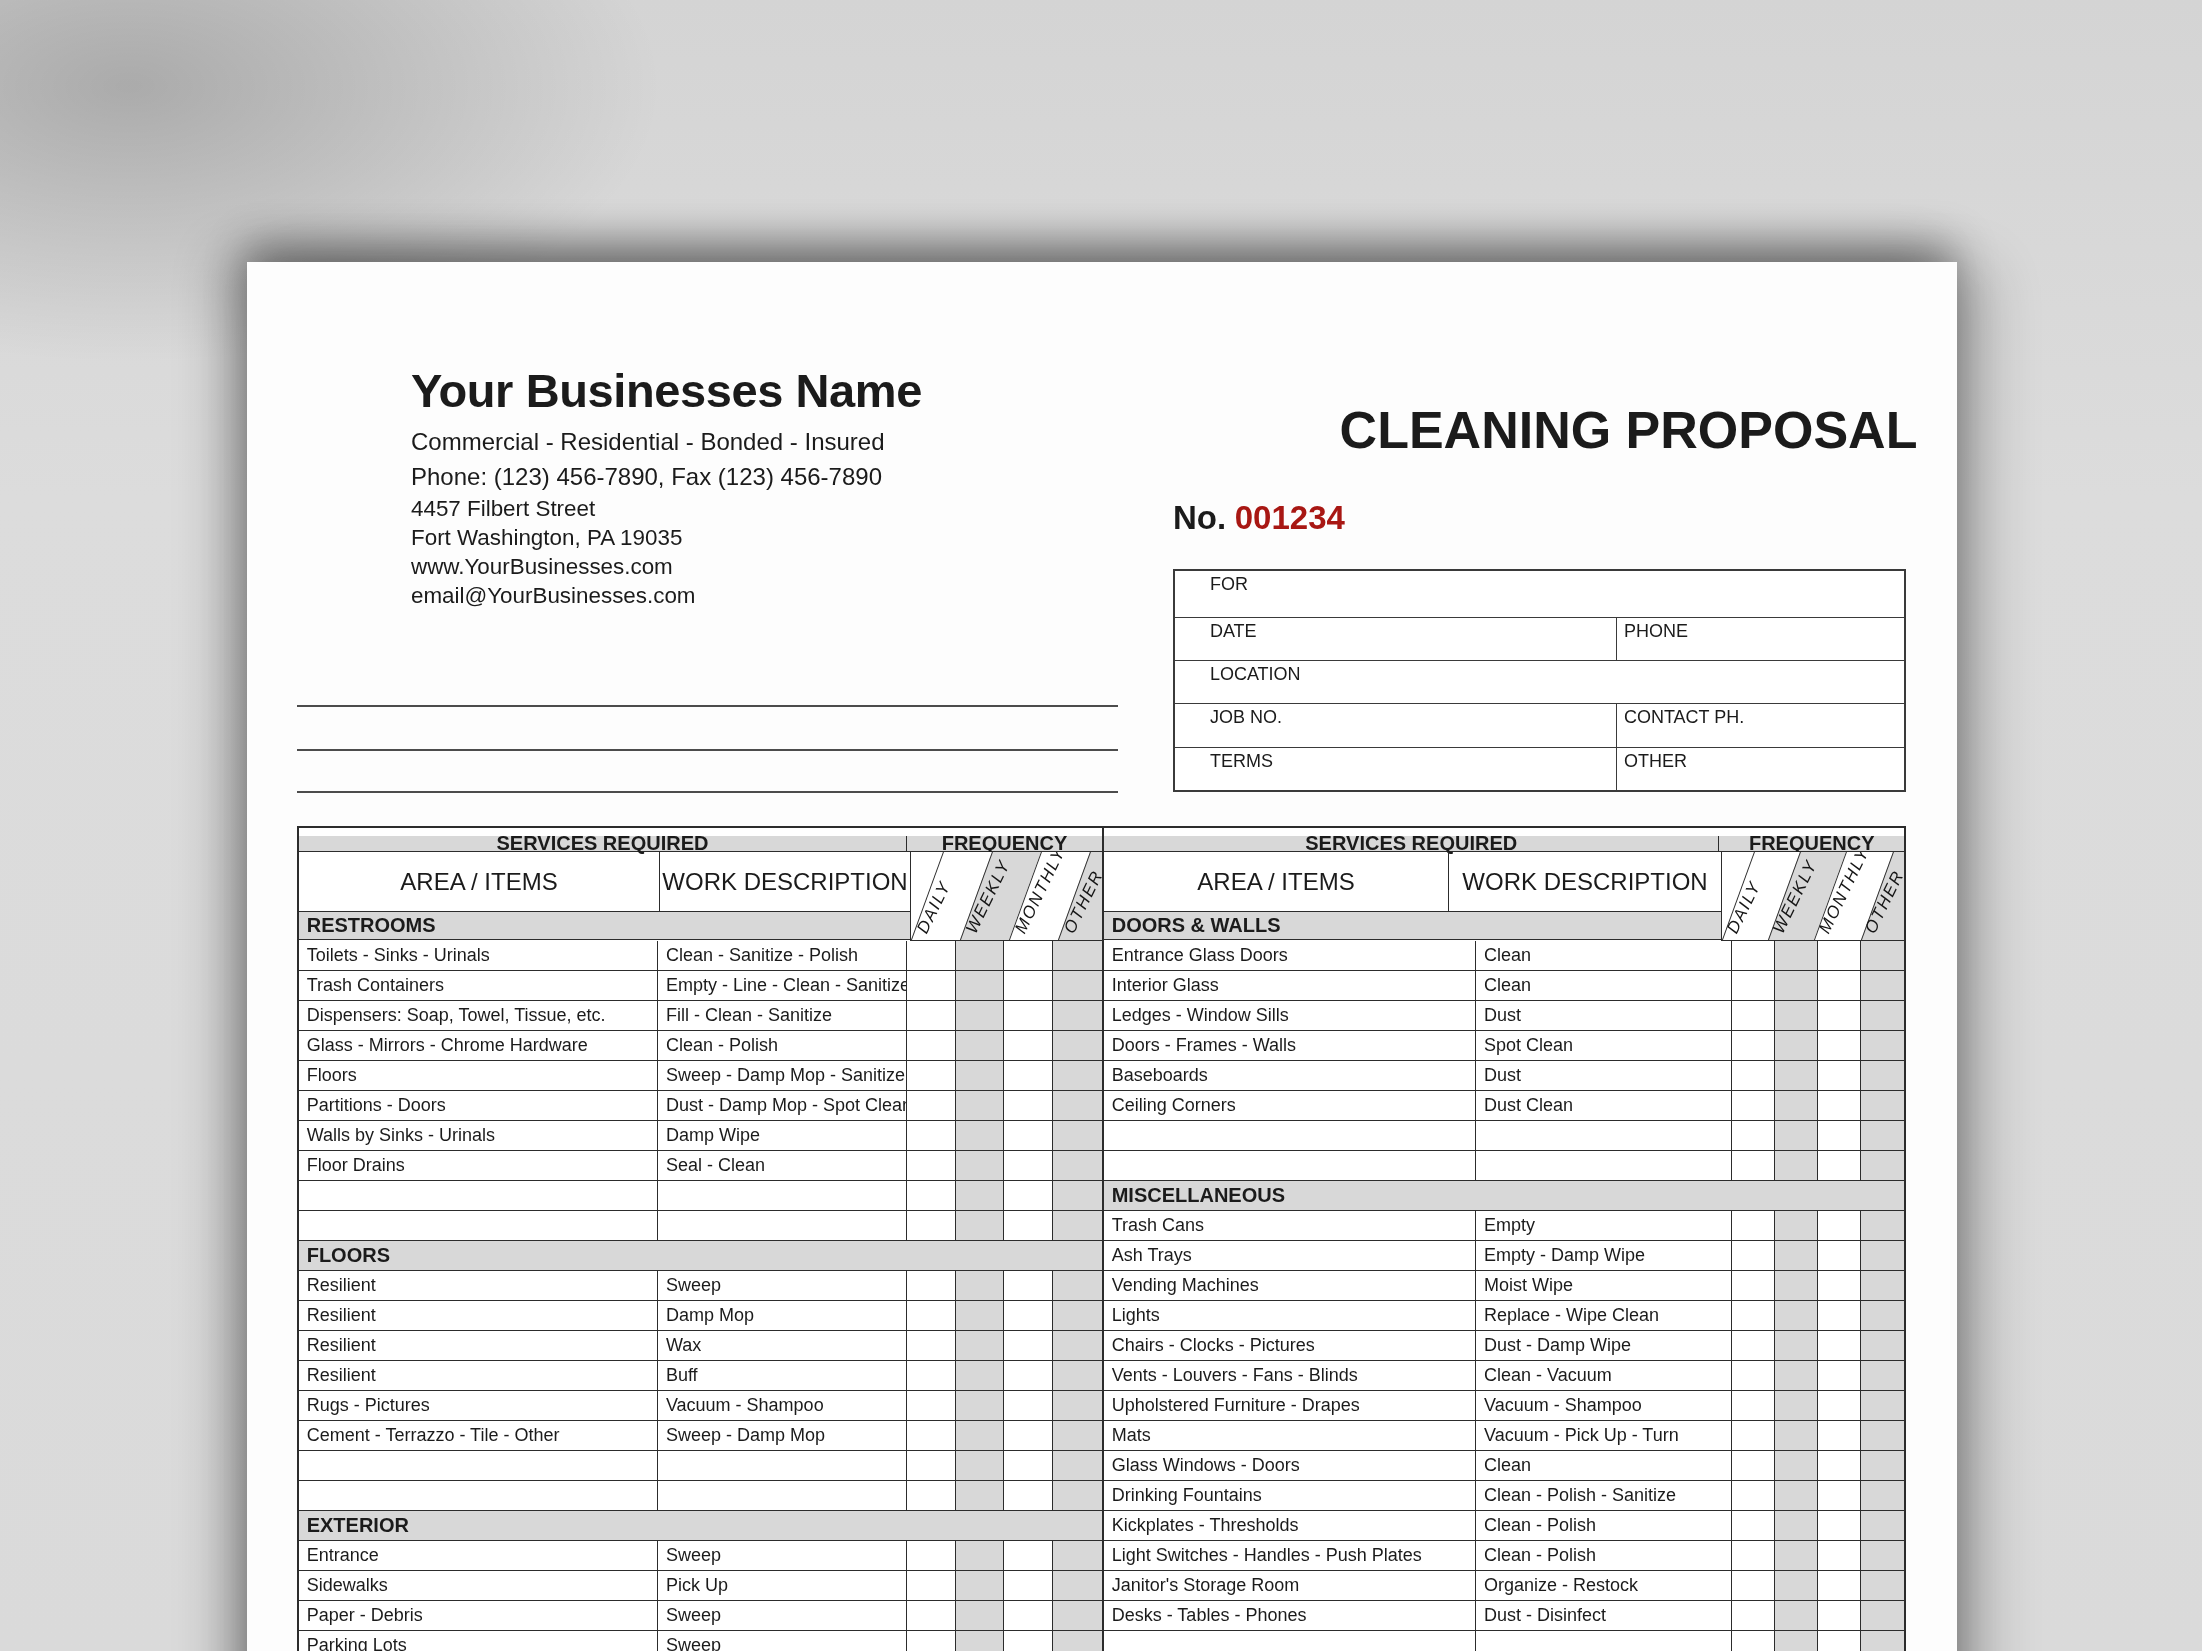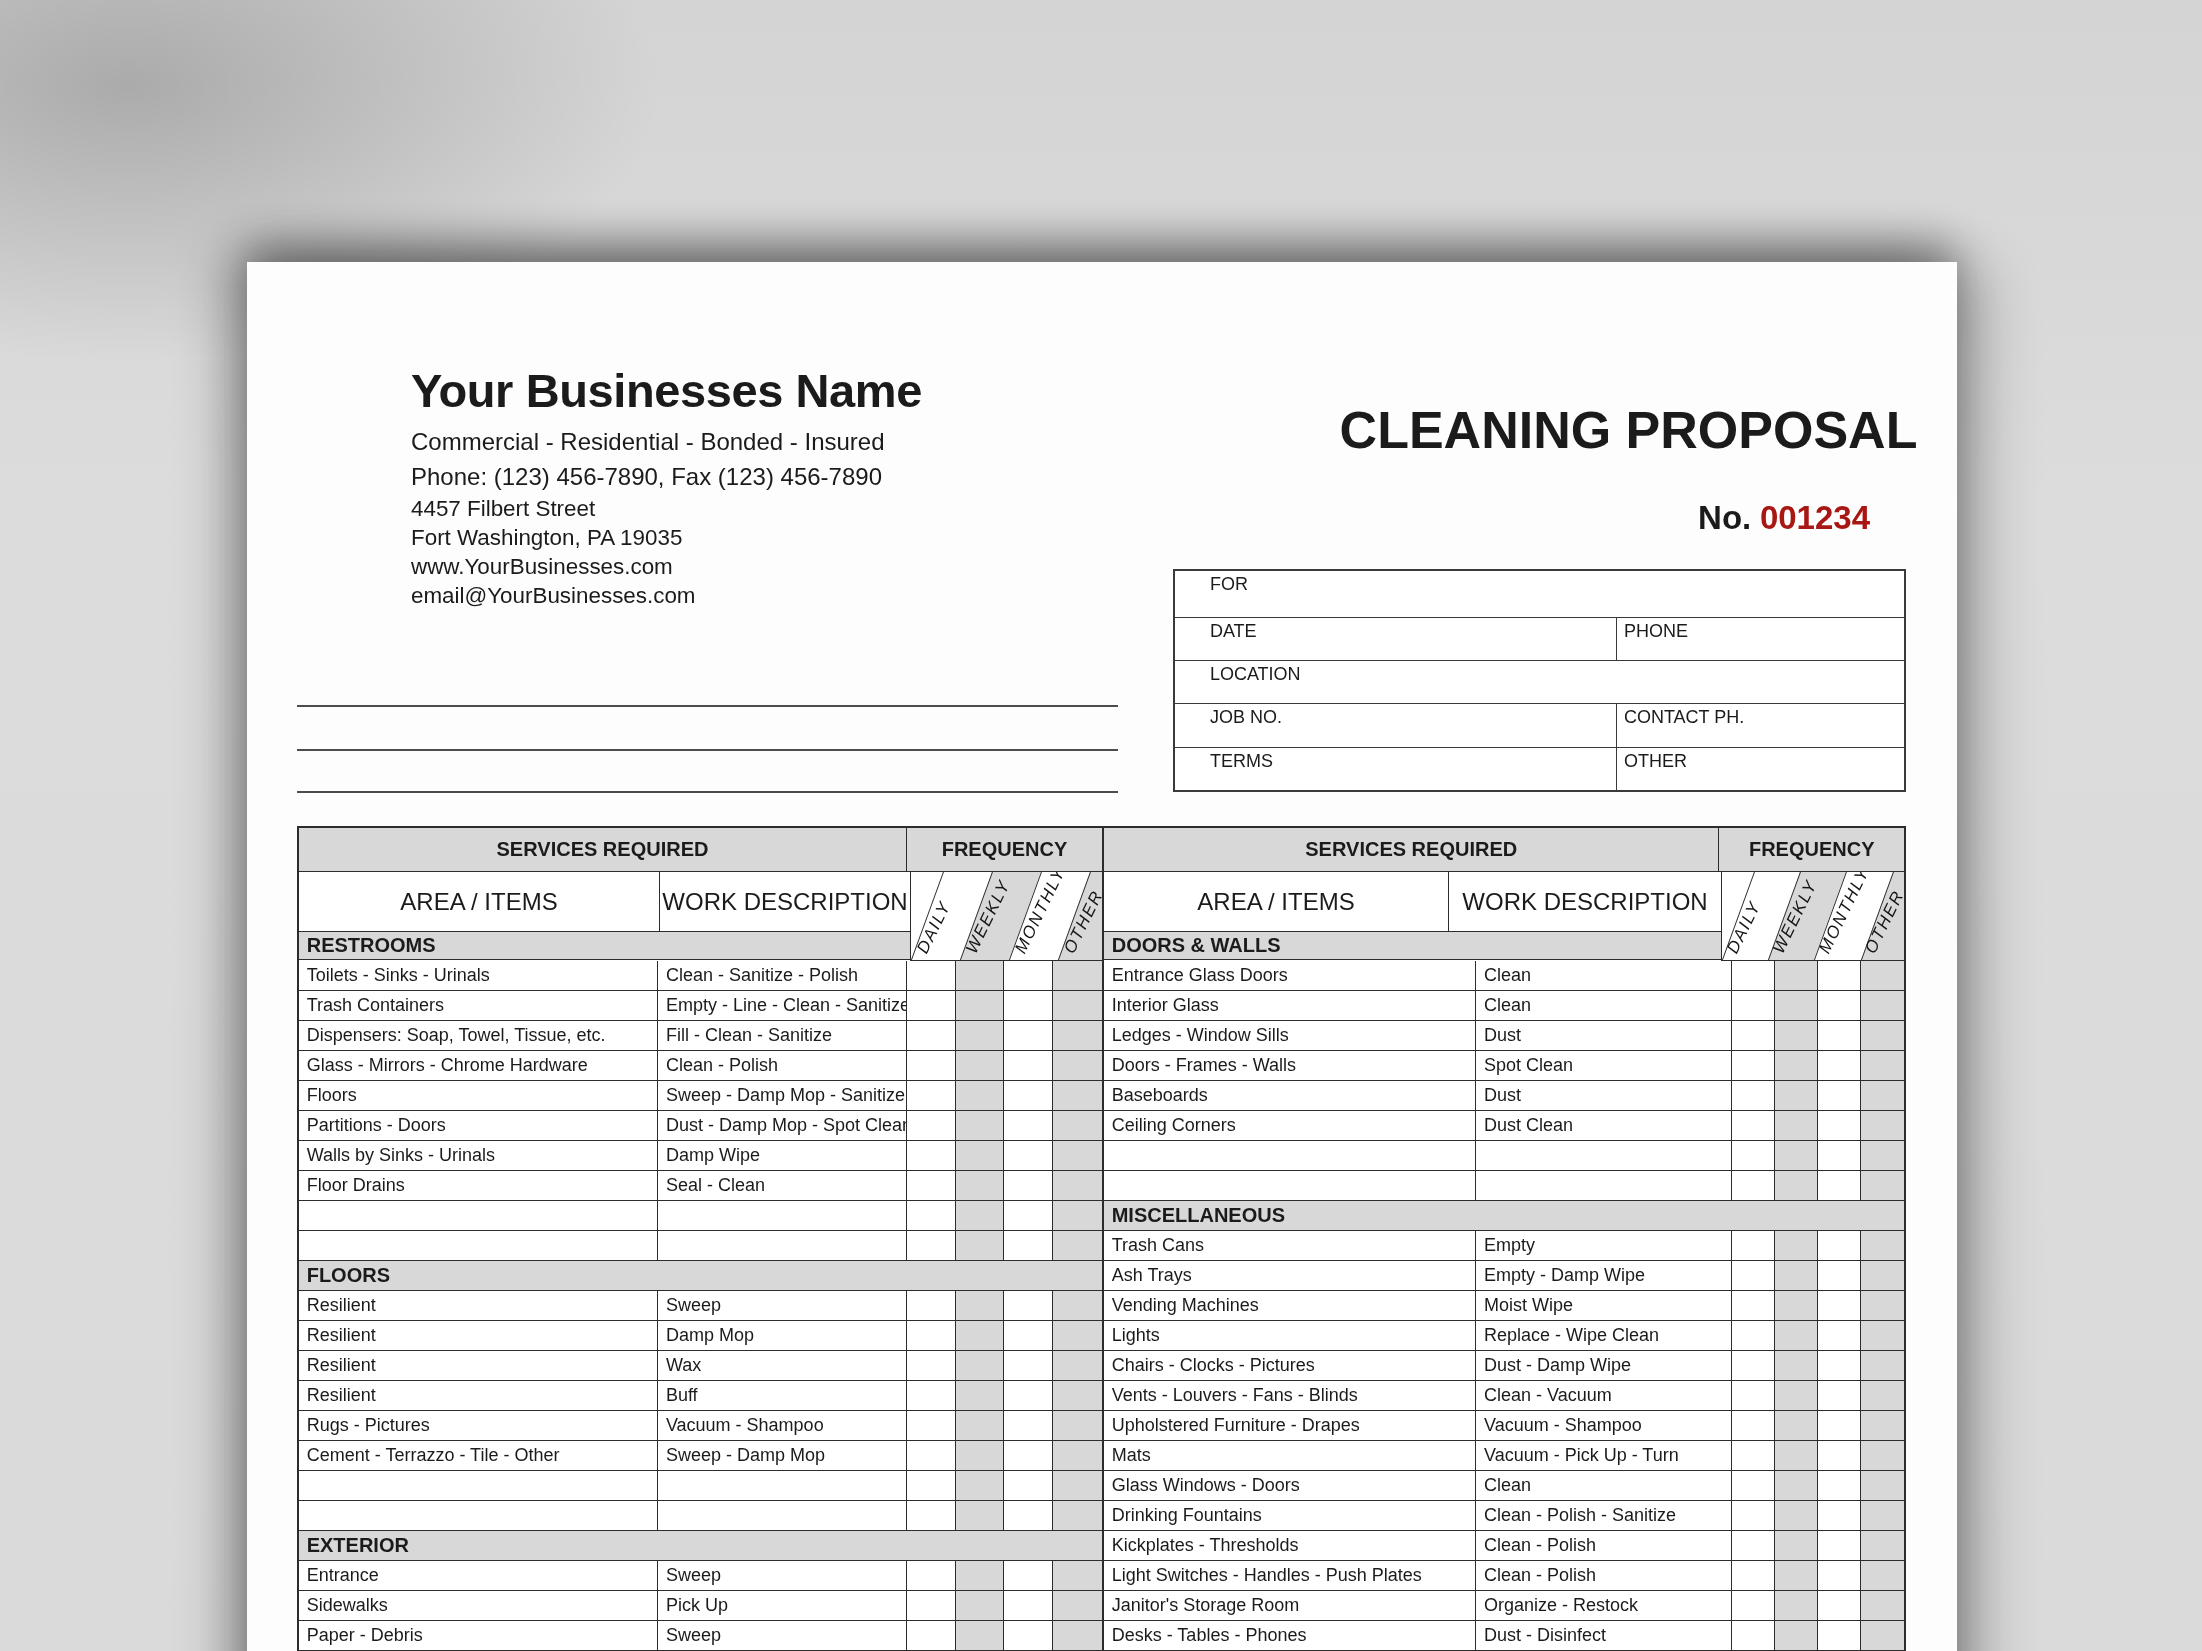--- a/index.html
+++ b/index.html
@@ -26,42 +26,42 @@
     box-shadow:0 -19px 39px rgba(0,0,0,0.32),-27.5px -10.3px 47px rgba(0,0,0,0.22),31px 5.2px 52px rgba(0,0,0,0.20);
   }
   
   .biz{position:absolute;left:164px;top:102px;width:585px;text-align:left;}
   .biz-name{font-size:47px;font-weight:bold;letter-spacing:-0.4px;line-height:53px;}
   .biz-tag{font-size:24px;line-height:36px;margin-top:6.9px;}
   .biz-phone{font-size:24px;line-height:34px;}
   .biz-line{font-size:22.4px;line-height:29px;}
   .prop-title{position:absolute;left:1015px;top:138px;width:733px;text-align:center;
     font-size:52px;font-weight:bold;letter-spacing:0;}
-  .prop-no{position:absolute;left:926px;top:237px;width:697px;text-align:right;
+  .prop-no{position:absolute;left:926px;top:237px;width:697px;text-align:left;
     font-size:33px;font-weight:bold;}
   .prop-no .no-val{color:var(--red);padding-left:8.6px;}
   
   .ibox{position:absolute;left:926px;top:307px;width:733px;border:2.6px solid #3a3a3a;background:#fff;}
   .ib-row{display:flex;border-top:1.7px solid #3a3a3a;}
   .ib-row:first-child{border-top:0;}
   .ib-cell{font-size:18px;padding:3.4px 6.9px;flex:1 1 auto;margin-left:28px;}
   .ib-cell.half-l{width:385px;flex:none;}
   .ib-cell.half-r{border-left:1.7px solid #3a3a3a;flex:1;}
   .h56{height:46px;} .h50{height:43px;} .h51{height:44px;}
   
   .wline{position:absolute;left:50px;width:821px;height:0;border-top:2.6px solid #4c4c4c;}
   
   .ctable{position:absolute;top:564px;background:#fff;border:2.6px solid var(--line);}
   .t-left{left:50px;width:807px;}
   .t-right{left:857px;width:802px;border-left:0;}
   .trow{display:flex;}
   .cell{border-right:1.7px solid var(--line);border-bottom:1.7px solid var(--line);
     display:flex;align-items:center;}
-  .hd-top{height:44px;background:var(--shade);justify-content:center;
-    font-weight:bold;font-size:20px;}
+  .hd-top{height:16px;background:var(--shade);justify-content:center;
+    font-weight:bold;font-size:20px;margin-top:8px;}
   .t-left .hd-serv{width:611px;} .t-left .hd-freq{width:196px;border-right:0;}
   .t-right .hd-serv{width:617px;} .t-right .hd-freq{width:185px;border-right:0;}
   .midband{display:flex;height:89px;}
   .leftstack{display:flex;flex-direction:column;}
   .t-left .leftstack{width:611px;} .t-right .leftstack{width:617px;}
   .hdr-cells{display:flex;height:60px;text-align:right;}
   .hd-col{justify-content:center;font-size:24px;border-right:1.7px solid var(--line);
     border-bottom:1.7px solid var(--line);display:flex;align-items:center;}
   .t-left .hd-area{width:361px;} .t-left .hd-work{width:250px;border-right:0;}
   .t-right .hd-area{width:345px;} .t-right .hd-work{width:272px;border-right:0;}

